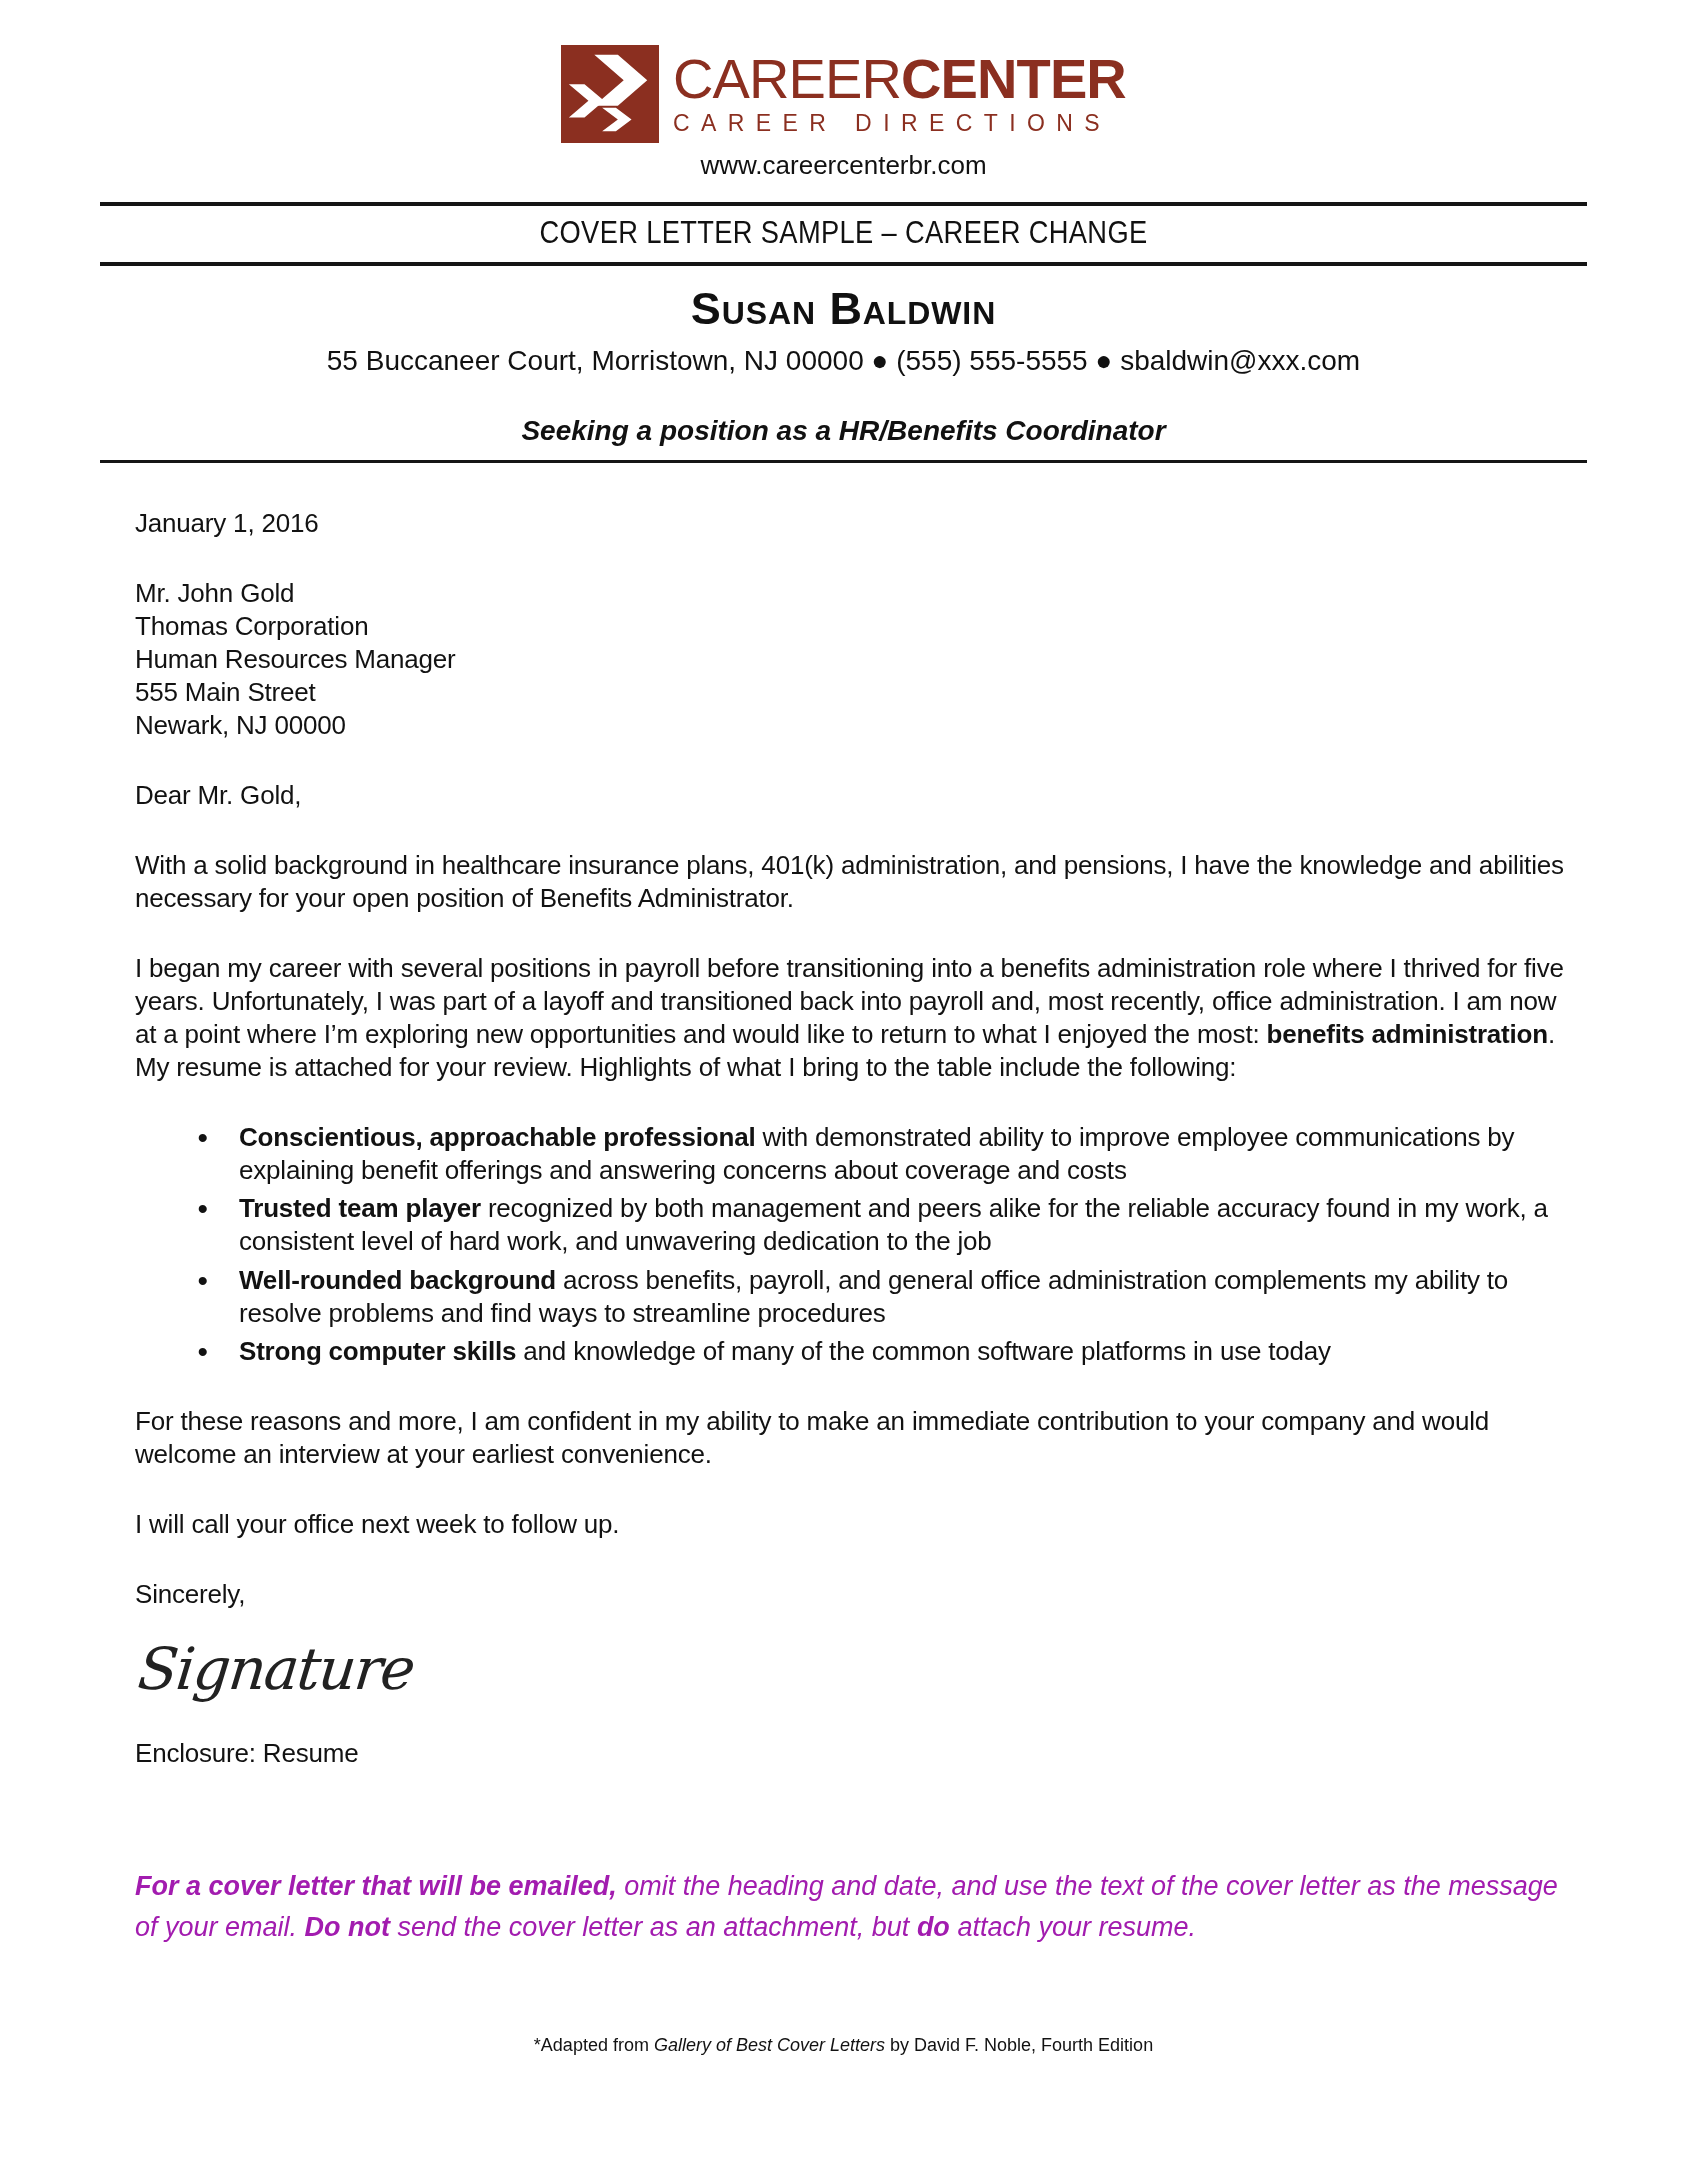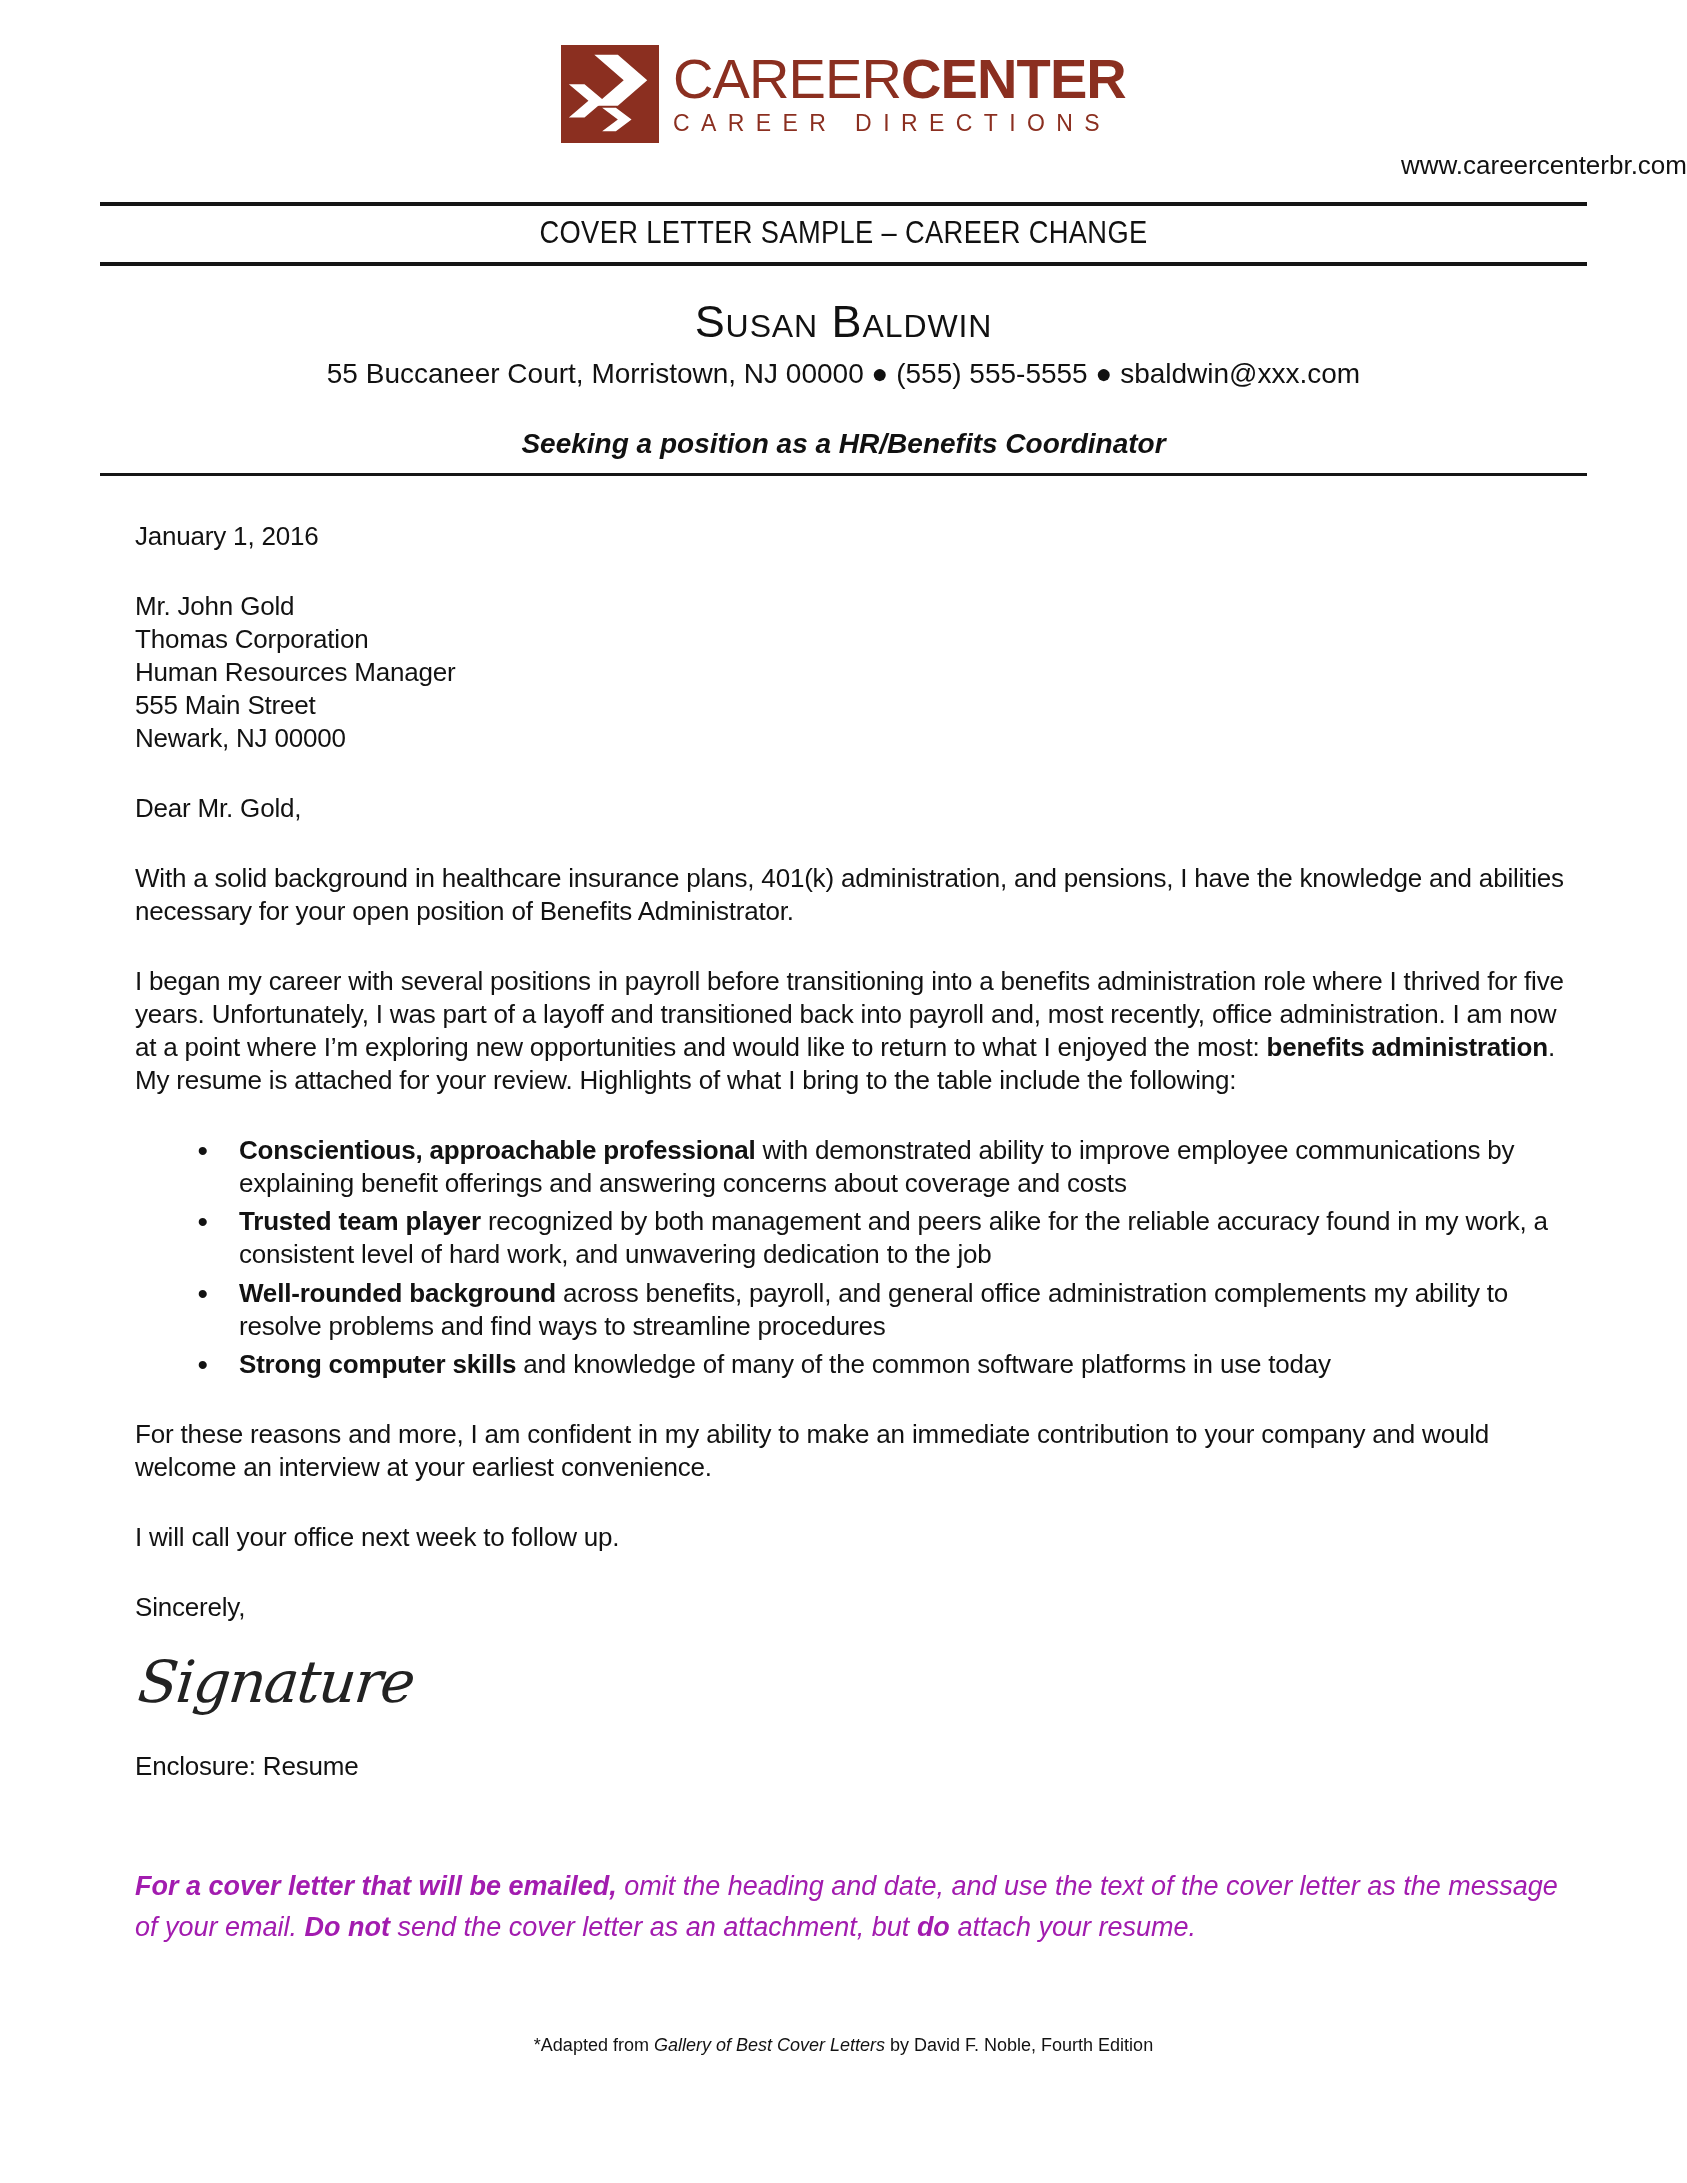--- a/index.html
+++ b/index.html
@@ -22,38 +22,38 @@
   .brand-line {
     font-size: 56px; line-height: 1; letter-spacing: -0.9px; color: #8b2f20;
     white-space: nowrap;
   }
   .brand-light { font-weight: 400; }
   .brand-bold  { font-weight: 800; }
   .brand-tagline {
     font-size: 23px; letter-spacing: 11.4px; margin-top: 3px;
     color: #8b2f20; font-weight: 400; white-space: nowrap;
   }
-  .site-url { text-align: right; font-size: 26px; margin-top: 7px; color: #111; }
+  .site-url { text-align: center; font-size: 26px; margin-top: 7px; color: #111; }
 
   
   .rule { height: 3.5px; background: #151515; margin: 0 100px; }
   .rule-top { margin-top: 21px; }
 
   
   .banner-title { text-align: center; padding: 9.6px 0 11.4px; }
   .banner-title span {
     display: inline-block; font-size: 31px; letter-spacing: 0.4px;
     transform: scaleX(0.88); transform-origin: center;
     white-space: nowrap; color: #111;
   }
 
   
   .person-name {
-    text-align: center; margin-top: 30px;
-    font-variant: small-caps; font-weight: 400; font-size: 45px;
+    text-align: center; margin-top: 17px;
+    font-variant: small-caps; font-weight: 700; font-size: 45px;
     letter-spacing: 0.9px; color: #111;
   }
   .contact-line { text-align: center; font-size: 28px; margin-top: 10.5px; color: #111; }
   .position-line {
     text-align: center; margin-top: 38px; padding-bottom: 12.2px;
     font-weight: 700; font-style: italic; font-size: 28px; color: #111;
   }
 
   
   .letter-body {

